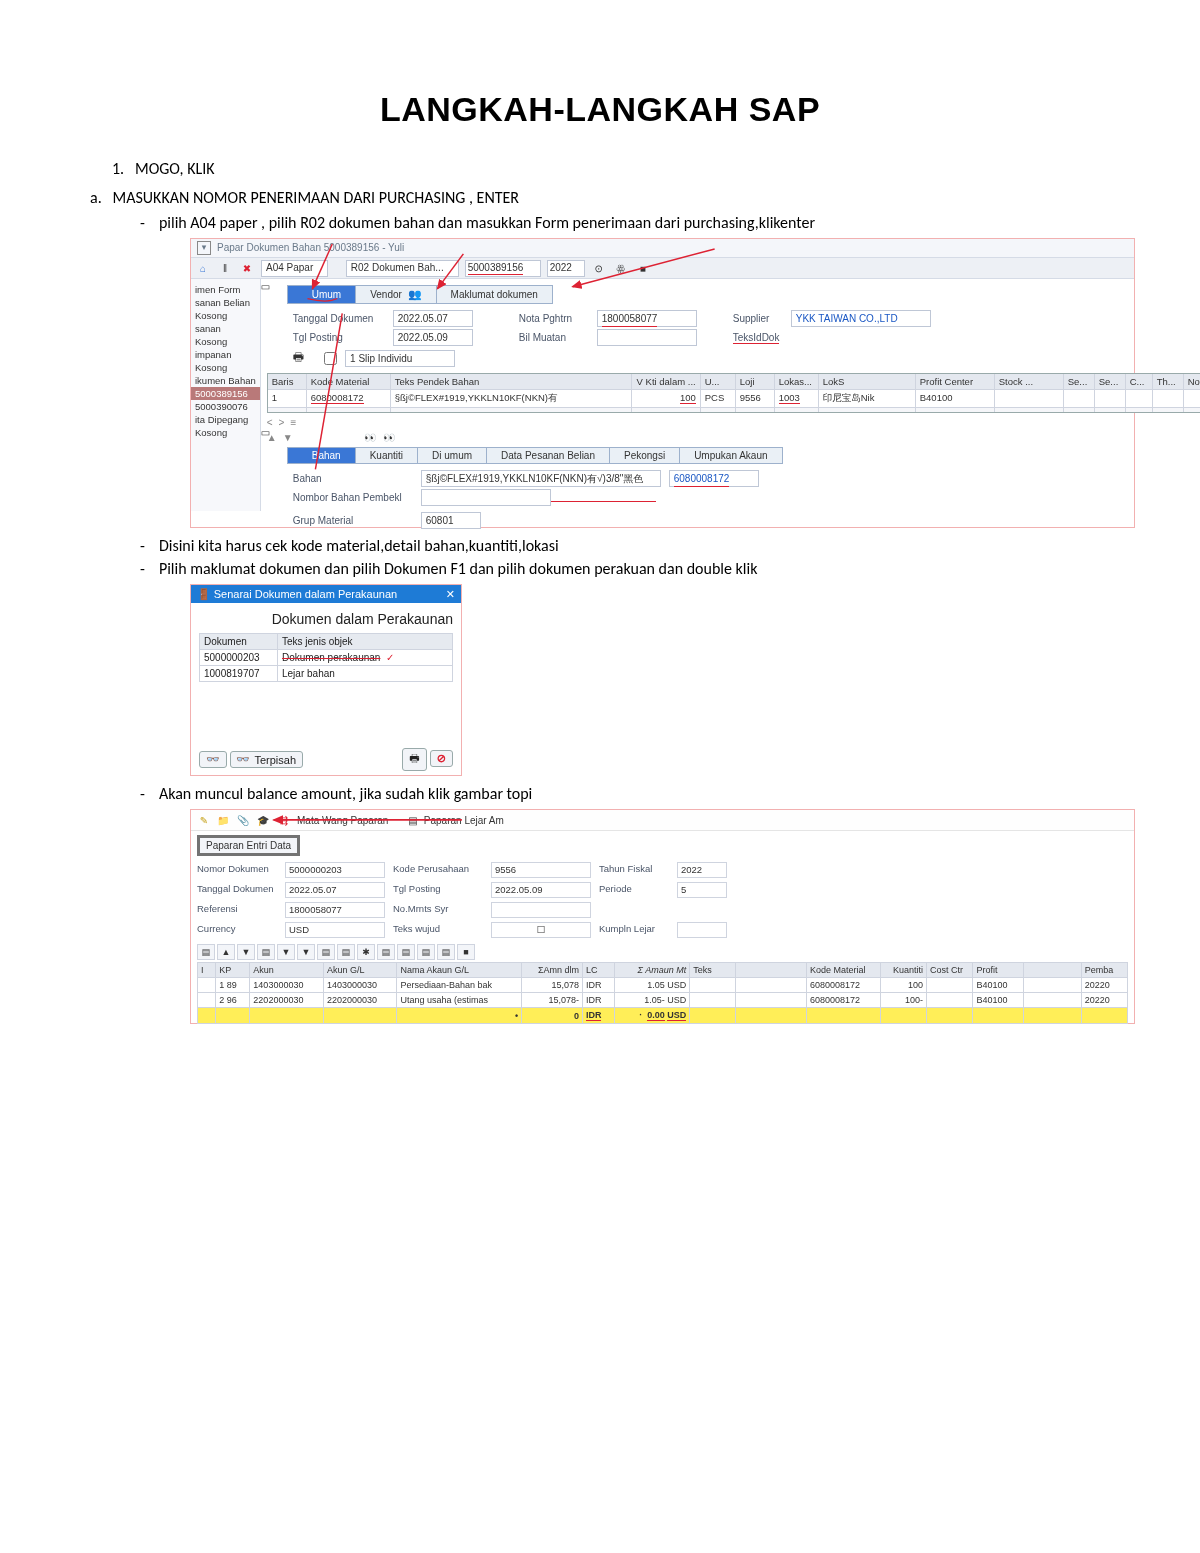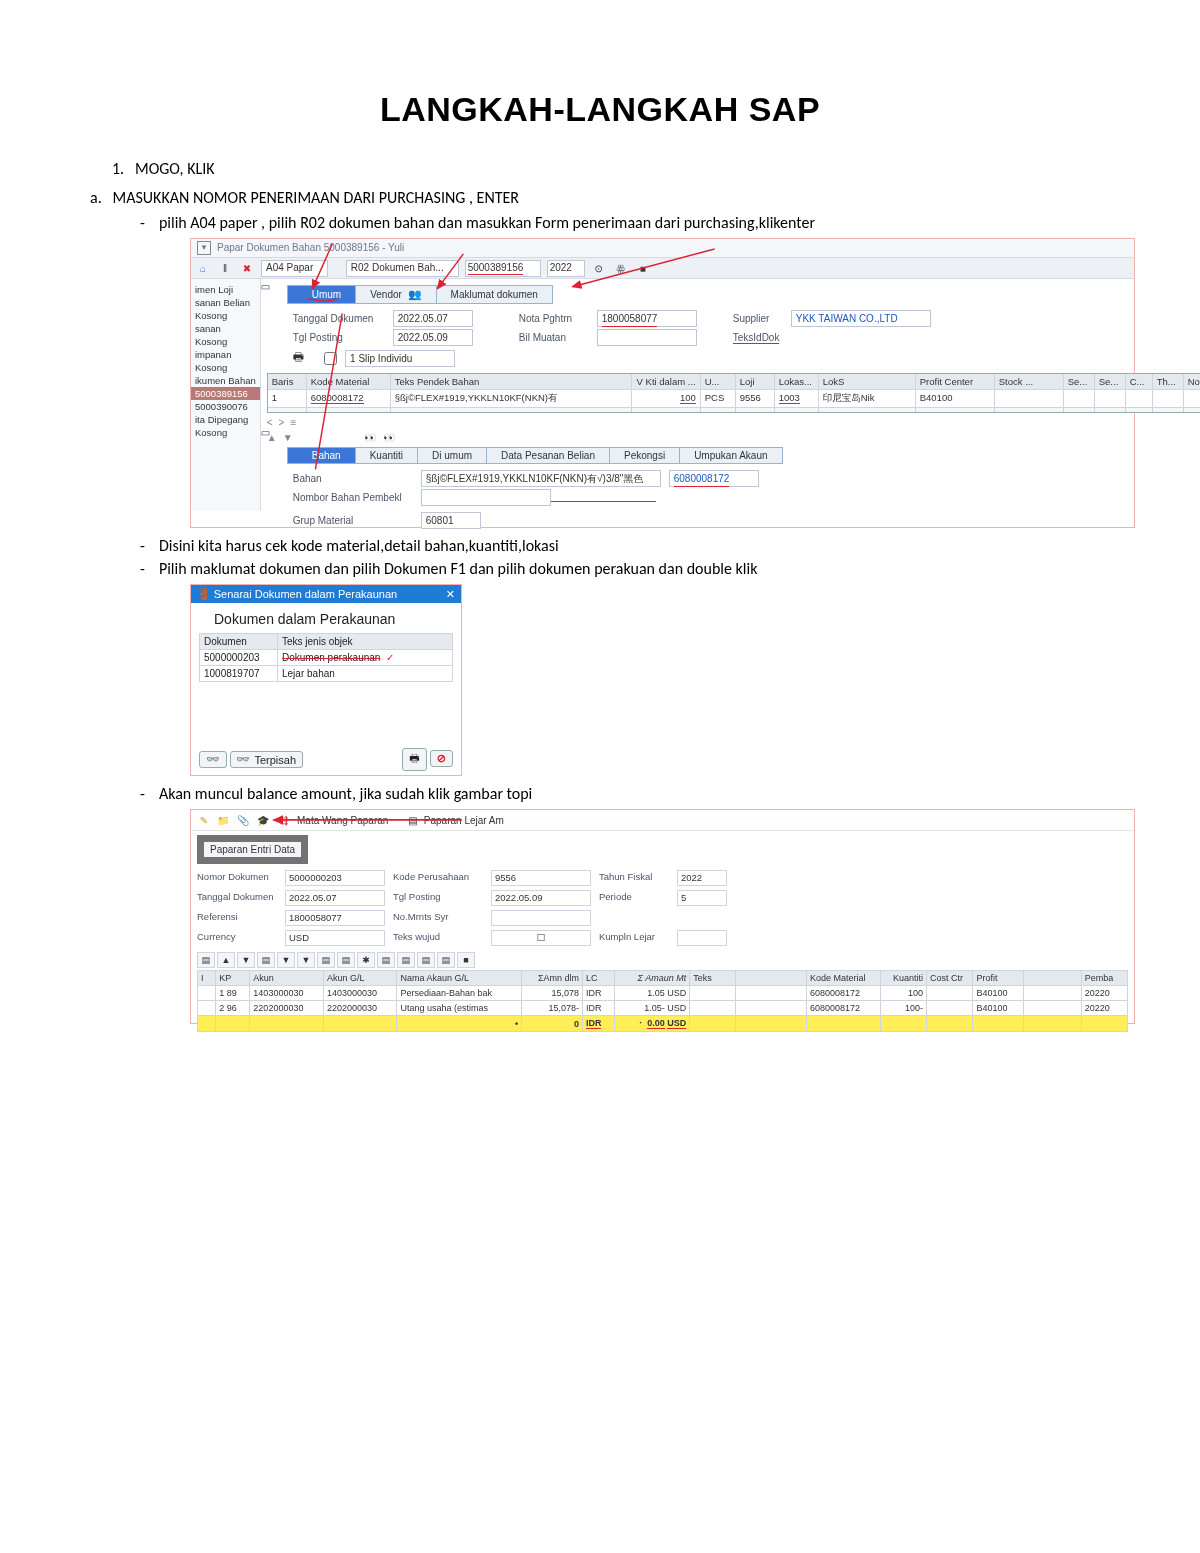--- a/index.html
+++ b/index.html
@@ -81,33 +81,33 @@
   .fldblock{ margin-left:26px; }
   .printer{ font-size:12px;}
   
   .arrowset{ position:absolute; left:0; top:0; width:100%; height:100%; pointer-events:none;}
   
   .sap2{
     width:270px; height:190px; border:1px solid #f2b0b0; background:#fff; position:relative; font-family:Tahoma,Arial,sans-serif; font-size:11px; color:#222; margin:6px 0 8px 100px;
   }
   .sap2 .dlg-t{ background:#1e7bd6; color:#fff; height:18px; line-height:18px; padding:0 6px; display:flex; justify-content:space-between; align-items:center; font-size:11px;}
   .sap2 .dlg-b{ padding:6px 8px; }
-  .sap2 .dlg-h{ font-size:14px; margin:2px 0 6px 15px;}
+  .sap2 .dlg-h{ font-size:14px; margin:2px 0 6px 15px;text-align:right;}
   .sap2 table{ border-collapse:collapse; font-size:10px; width:100%; table-layout:fixed;}
   .sap2 th{ background:#e6eaf0; text-align:left; font-weight:normal; padding:2px 4px; border:1px solid #cfd4df;}
   .sap2 td{ padding:2px 4px; border:1px solid #cfd4df;}
   .sap2 .btnbar{ position:absolute; bottom:4px; left:8px; right:8px; display:flex; justify-content:space-between; align-items:center;}
   .sap2 .btn{ border:1px solid #9aa; background:#f2f4f8; padding:1px 6px; border-radius:3px; display:inline-flex; align-items:center; gap:4px; font-size:11px;}
   .red-check{ color:#d23;}
   .strike{ text-decoration:line-through; text-decoration-color:#d23;}
   
   .sap3{ width:945px; height:215px; }
   .sap3 .tbar{ height:20px; background:#fefefe; border-bottom:1px solid #e5e5e5; display:flex; align-items:center; gap:6px; padding:0 6px; font-size:10px;}
   .sap3 .tbar .ico{ width:14px; height:14px; display:inline-flex; align-items:center; justify-content:center;}
-  .sap3 .crumb{ border:7px solid #737373; background:#f3f5f9; display:inline-block; padding:2px 6px; margin:4px 6px; font-size:10px;}
+  .sap3 .crumb{ border:3px solid #737373; background:#f3f5f9; display:inline-block; padding:2px 6px; margin:4px 6px; font-size:10px;}
   .sap3 .hdr{ display:grid; grid-template-columns:80px 100px 90px 100px 70px 50px; gap:4px 8px; font-size:9.5px; margin:2px 6px;}
   .sap3 .hdr .lbl{ color:#4a5568; padding:1px 0;}
   .sap3 .hdr .val{ border:1px solid #cfd4df; background:#fff; padding:0 3px; height:14px; line-height:14px;}
   .sap3 .mini-tbar{ display:flex; gap:2px; margin:6px 6px 2px 6px;}
   .sap3 .mini-tbar span{ border:1px solid #cfd4df; background:#f3f5f9; width:16px; height:14px; display:inline-flex; align-items:center; justify-content:center; font-size:9px;}
   .sap3 table{ border-collapse:collapse; font-size:9px; width:calc(100% - 12px); margin:0 6px;}
   .sap3 th{ background:#e4e8ef; padding:2px 3px; border:1px solid #cfd4df; font-weight:normal; text-align:left; white-space:nowrap;}
   .sap3 td{ padding:2px 3px; border:1px solid #cfd4df; white-space:nowrap;}
   .sap3 .sumrow td{ background:#ffee58; font-weight:bold;}
   .sap3 .arrowset{position:absolute; left:0; top:0; width:100%; height:100%; pointer-events:none;}
@@ -141,21 +141,21 @@
     <span>&nbsp;&nbsp;</span>
     <span class="dd">R02 Dokumen Bah...</span>
     <span class="inp" style="width:70px;"><span class="red-under">5000389156</span></span>
     <span class="inp" style="width:32px;">2022</span>
     <span class="ico">⊙</span>
     <span class="ico">ꙮ</span>
     <span class="ico">■</span>
   </div>
   <div class="body">
     <div class="sidebar">
-      <div>imen Loji</div>
+      <div>imen Form</div>
       <div>sanan Belian</div>
       <div>Kosong</div>
       <div>sanan</div>
       <div>Kosong</div>
       <div>impanan</div>
       <div>Kosong</div>
       <div>ikumen Bahan</div>
       <div class="sel">5000389156</div>
       <div>5000390076</div>
       <div>ita Dipegang</div>

